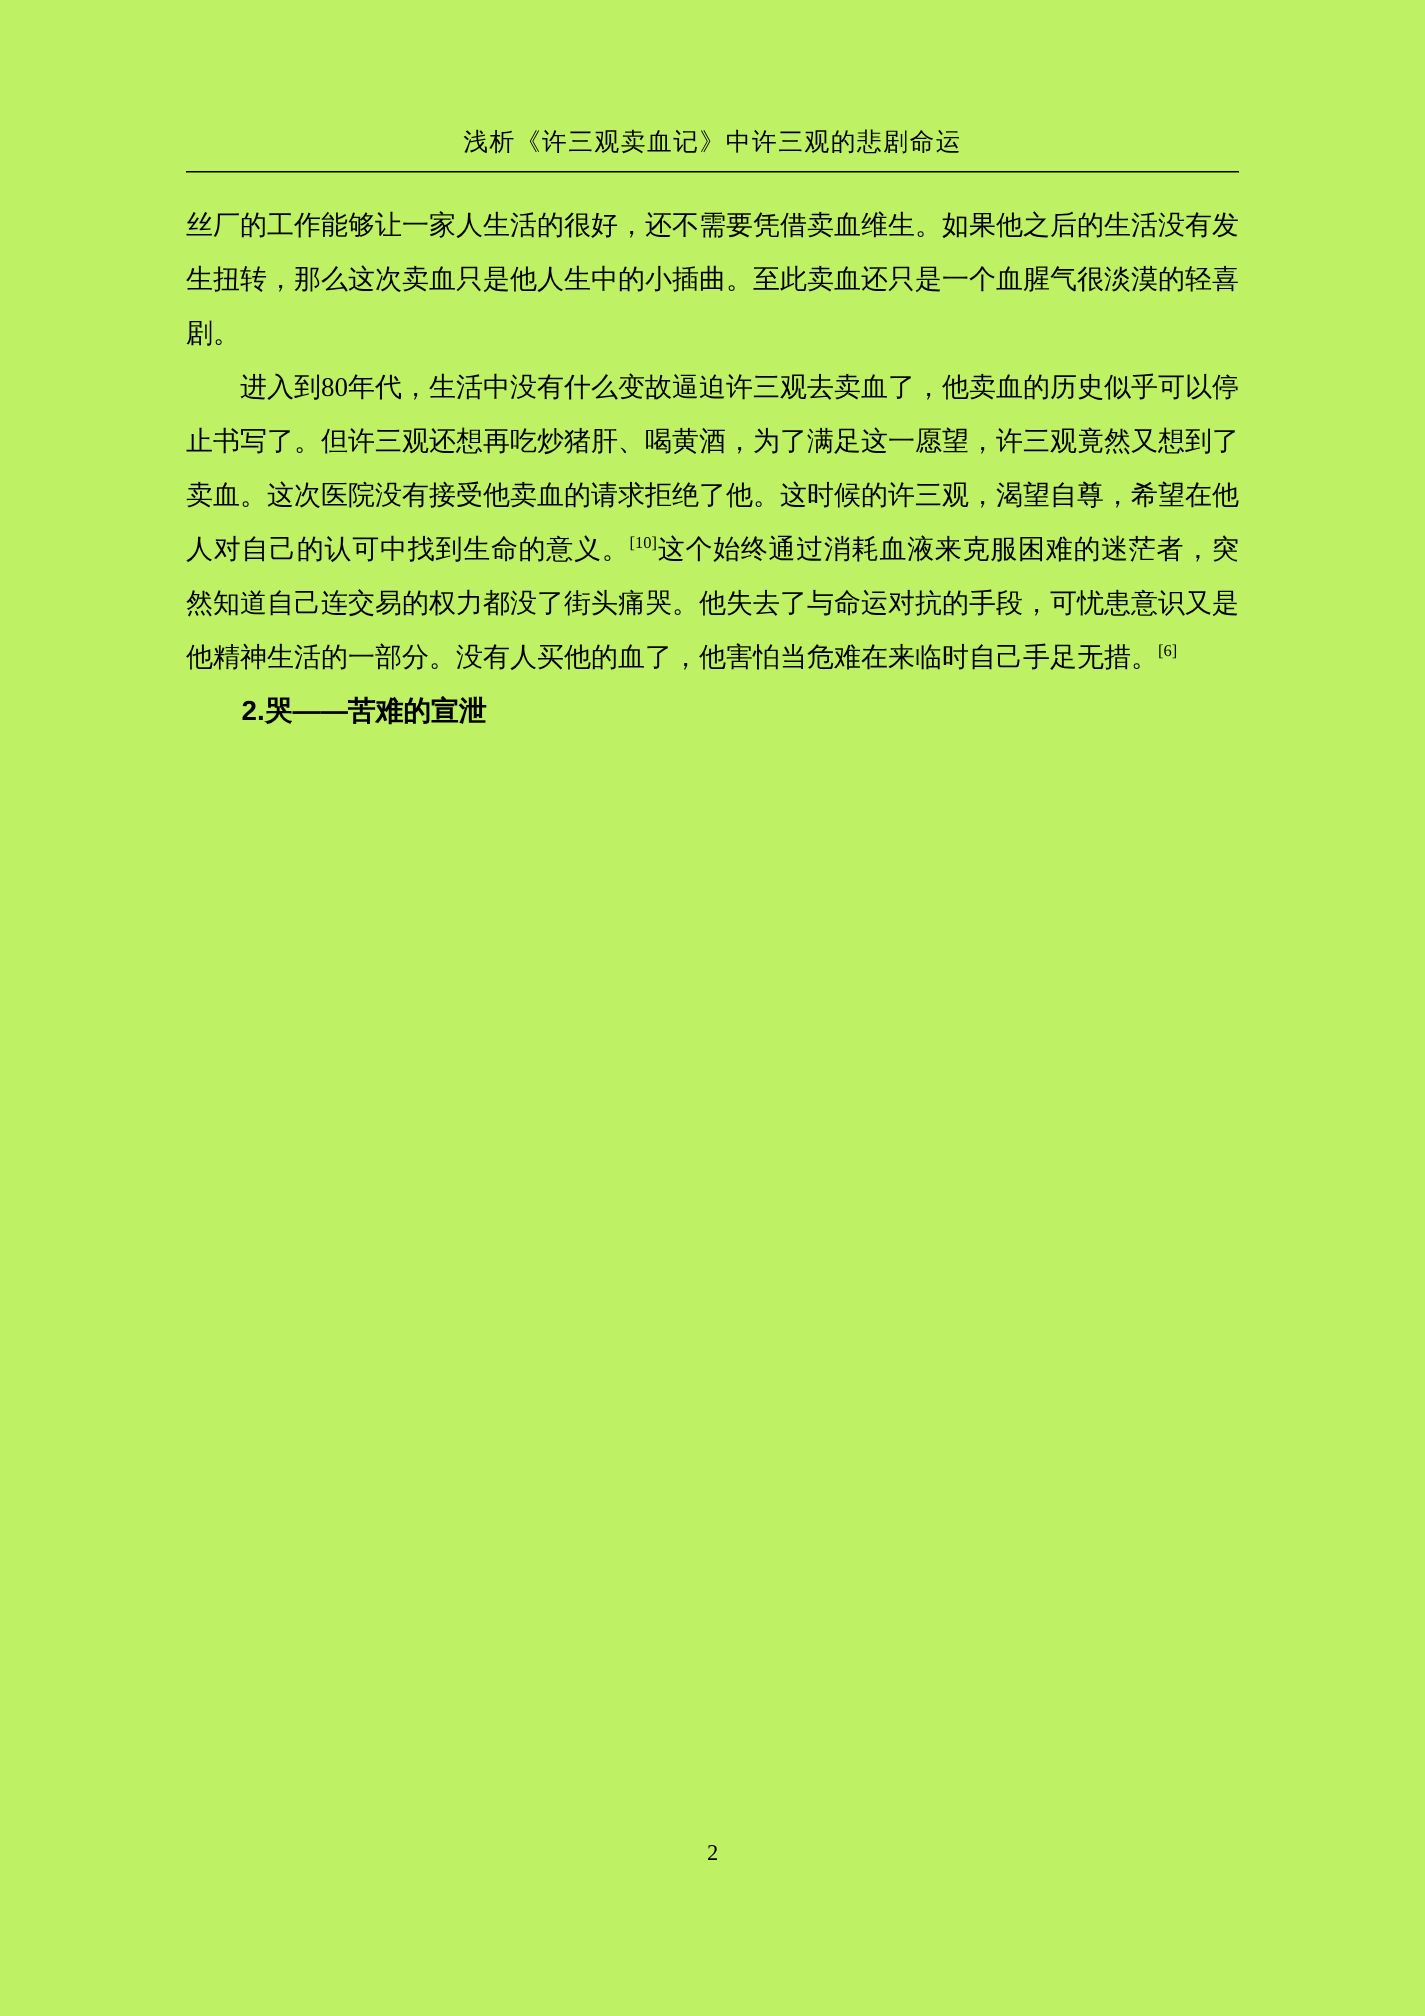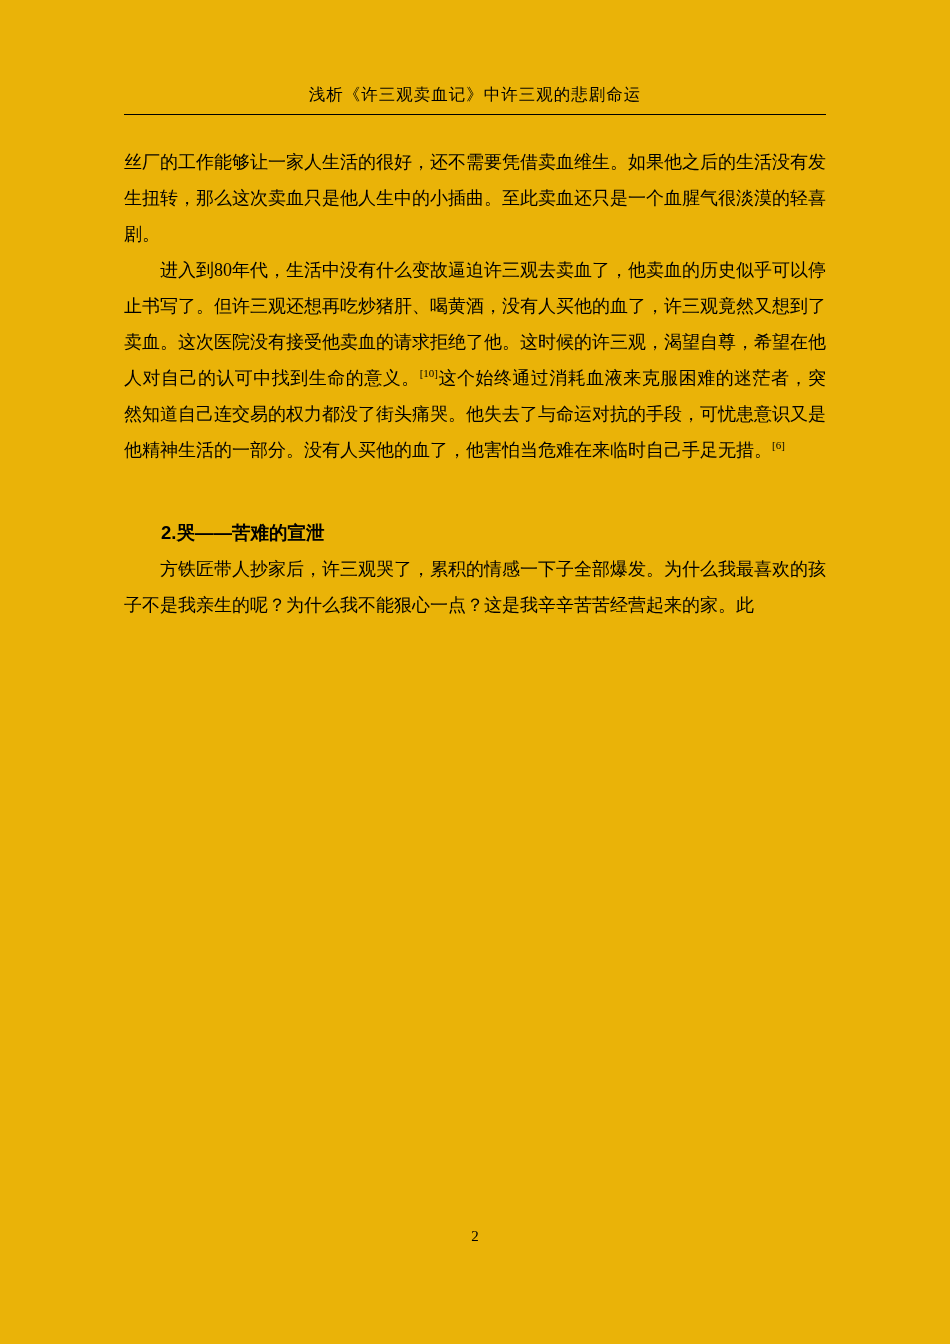--- a/index.html
+++ b/index.html
@@ -11,56 +11,55 @@
     width: 950px;
     height: 1344px;
     position: relative;
     overflow: hidden;
     font-family: "Liberation Serif", "DejaVu Serif", serif;
     color: #000000;
   }
   .page {
     position: absolute;
     inset: 0;
-    background: #eab308;
+    background: #bef264;
     text-decoration: underline;
   }
   .doc-header {
     position: absolute;
     top: 84px;
     left: 124px;
     width: 702px;
     text-align: center;
     font-size: 16.5px;
     letter-spacing: 1px;
     padding-bottom: 8px;
     border-bottom: 1px solid #000000;
   }
   .doc-content {
     position: absolute;
-    top: 144px;
+    top: 132px;
     left: 124px;
     width: 702px;
   }
   .doc-content p {
     margin: 0;
     font-size: 18px;
     line-height: 36px;
     text-align: justify;
     word-break: break-all;
   }
   .doc-content p.indent {
     text-indent: 2em;
   }
   .doc-content p.heading {
     font-family: "Liberation Sans", "DejaVu Sans", sans-serif;
     font-weight: bold;
     font-size: 18.5px;
     text-indent: 2em;
-    margin-top: 47px;
   }
   .doc-content sup {
     font-size: 11px;
     line-height: 0;
     vertical-align: super;
   }
   .doc-footer {
     position: absolute;
     top: 1228px;
     left: 0;
@@ -71,20 +70,19 @@
 </style>
 </head>
 <body>
 
 <div class="page">
   <div class="doc-header">
     <span>浅析《许三观卖血记》中许三观的悲剧命运</span>
   </div>
   <div class="doc-content">
       <p class=""><span>丝厂的工作能够让一家人生活的很好，还不需要凭借卖血维生。如果他之后的生活没有发生扭转，那么这次卖血只是他人生中的小插曲。至此卖血还只是一个血腥气很淡漠的轻喜剧。</span></p>
-      <p class="indent"><span>进入到80年代，生活中没有什么变故逼迫许三观去卖血了，他卖血的历史似乎可以停止书写了。但许三观还想再吃炒猪肝、喝黄酒，没有人买他的血了，许三观竟然又想到了卖血。这次医院没有接受他卖血的请求拒绝了他。这时候的许三观，渴望自尊，希望在他人对自己的认可中找到生命的意义。</span><sup>[10]</sup><span>这个始终通过消耗血液来克服困难的迷茫者，突然知道自己连交易的权力都没了街头痛哭。他失去了与命运对抗的手段，可忧患意识又是他精神生活的一部分。没有人买他的血了，他害怕当危难在来临时自己手足无措。</span><sup>[6]</sup></p>
+      <p class="indent"><span>进入到80年代，生活中没有什么变故逼迫许三观去卖血了，他卖血的历史似乎可以停止书写了。但许三观还想再吃炒猪肝、喝黄酒，为了满足这一愿望，许三观竟然又想到了卖血。这次医院没有接受他卖血的请求拒绝了他。这时候的许三观，渴望自尊，希望在他人对自己的认可中找到生命的意义。</span><sup>[10]</sup><span>这个始终通过消耗血液来克服困难的迷茫者，突然知道自己连交易的权力都没了街头痛哭。他失去了与命运对抗的手段，可忧患意识又是他精神生活的一部分。没有人买他的血了，他害怕当危难在来临时自己手足无措。</span><sup>[6]</sup></p>
       <p class="heading"><span>2.哭——苦难的宣泄</span></p>
-      <p class="indent"><span>方铁匠带人抄家后，许三观哭了，累积的情感一下子全部爆发。为什么我最喜欢的孩子不是我亲生的呢？为什么我不能狠心一点？这是我辛辛苦苦经营起来的家。此</span></p>
     </div>
   <div class="doc-footer">
     <span>2</span>
   </div>
 </div>
 
 </body></html>

